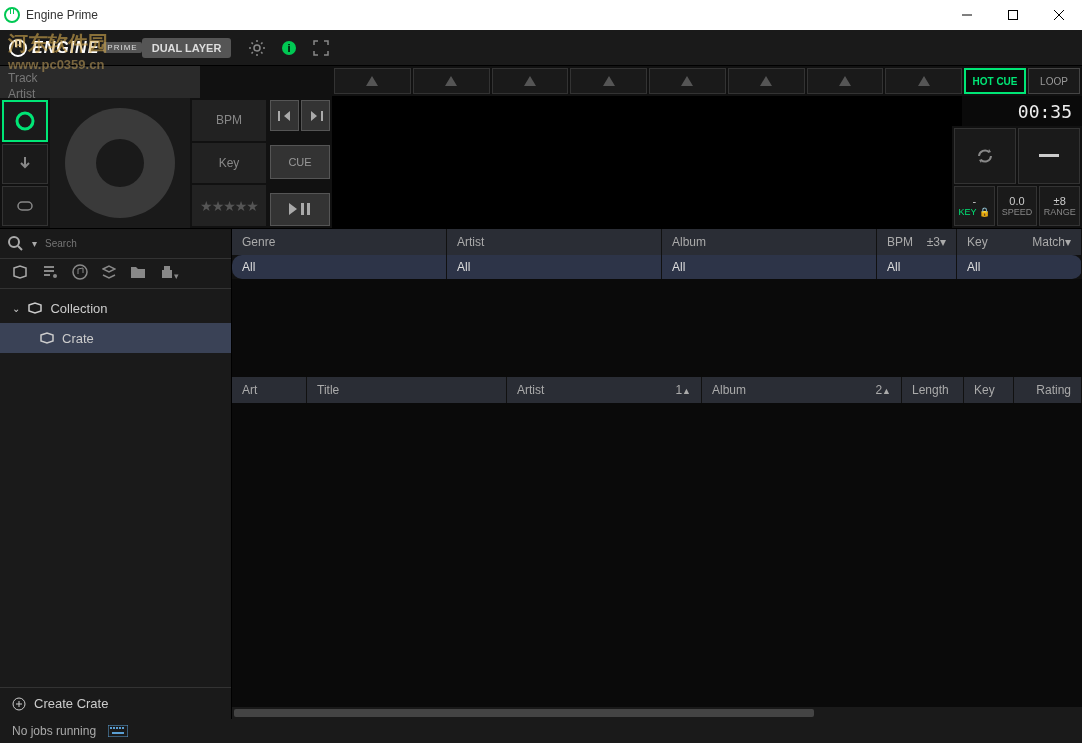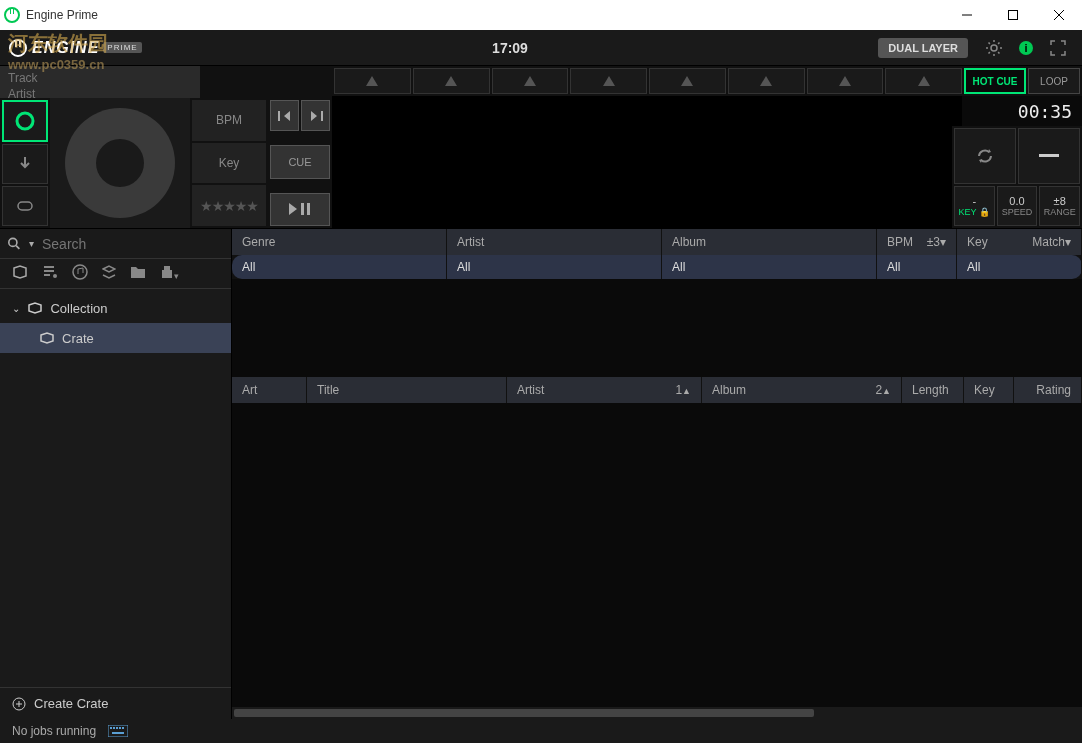--- a/index.html
+++ b/index.html
@@ -57,21 +57,21 @@
 .right-row1 { flex: 1; display: flex; gap: 2px; }
 .right-cell { flex: 1; background: #1a1a1a; border: 1px solid #333; display: flex; align-items: center; justify-content: center; }
 .right-row2 { height: 40px; display: flex; gap: 2px; }
 .param-cell { flex: 1; background: #1a1a1a; border: 1px solid #333; display: flex; flex-direction: column; align-items: center; justify-content: center; font-size: 9px; color: #888; }
 .param-val { font-size: 11px; color: #ccc; }
 .param-key .param-lbl { color: #00e676; }
 
 .browser { flex: 1; display: flex; background: #111; height: calc(743px - 30px - 36px - 163px - 24px); }
 .sidebar { width: 232px; background: #1a1a1a; display: flex; flex-direction: column; border-right: 1px solid #000; }
 .search-row { height: 30px; display: flex; align-items: center; padding: 0 8px; gap: 8px; border-bottom: 1px solid #333; }
-.search-input { flex: 1; background: transparent; border: none; color: #c4b5fd; font-size: 14px; outline: none; }
+.search-input { flex: 1; background: transparent; border: none; color: #c4b5fd; font-size: 10px; outline: none; }
 .source-icons { height: 30px; display: flex; align-items: center; gap: 14px; padding: 0 12px; border-bottom: 1px solid #333; }
 .src-icon { color: #888; }
 .tree { flex: 1; padding: 4px 0; }
 .tree-item { height: 30px; display: flex; align-items: center; padding: 0 12px; gap: 8px; color: #ccc; font-size: 13px; }
 .tree-item.child { padding-left: 40px; background: #3a4256; }
 .create-crate { height: 32px; display: flex; align-items: center; padding: 0 12px; gap: 8px; color: #ccc; font-size: 13px; border-top: 1px solid #333; }
 
 .main-browser { flex: 1; display: flex; flex-direction: column; }
 .filter-header { height: 26px; display: flex; background: #2a2d35; }
 .filter-col { padding: 0 10px; display: flex; align-items: center; color: #aaa; font-size: 12px; border-right: 1px solid #111; }
@@ -142,21 +142,20 @@
 <div class="topbar">
   <div class="logo">
     <svg width="20" height="20" viewBox="0 0 20 20">
         <circle cx="10" cy="10" r="8" fill="none" stroke="#fff" stroke-width="2"></circle>
         <rect x="7" y="3" width="2" height="6" fill="#fff"></rect>
         <rect x="11" y="3" width="2" height="6" fill="#fff"></rect>
       </svg>
     <span class="logo-text">ENGINE</span>
     <span class="logo-prime">PRIME</span>
   </div>
-  <div class="time-display">17:09</div>
   <div class="dual-layer-btn">DUAL LAYER</div>
   <div class="topbar-icon">
       <svg width="18" height="18" viewBox="0 0 18 18">
         <circle cx="9" cy="9" r="3" fill="none" stroke="#888" stroke-width="1.5"></circle>
         <path d="M9 1v2M9 15v2M1 9h2M15 9h2M3.5 3.5l1.4 1.4M13.1 13.1l1.4 1.4M3.5 14.5l1.4-1.4M13.1 4.9l1.4-1.4" stroke="#888" stroke-width="1.5"></path>
       </svg>
     </div>
   <div class="topbar-icon">
       <svg width="16" height="16" viewBox="0 0 16 16">
         <circle cx="8" cy="8" r="7" fill="#00c853"></circle>

